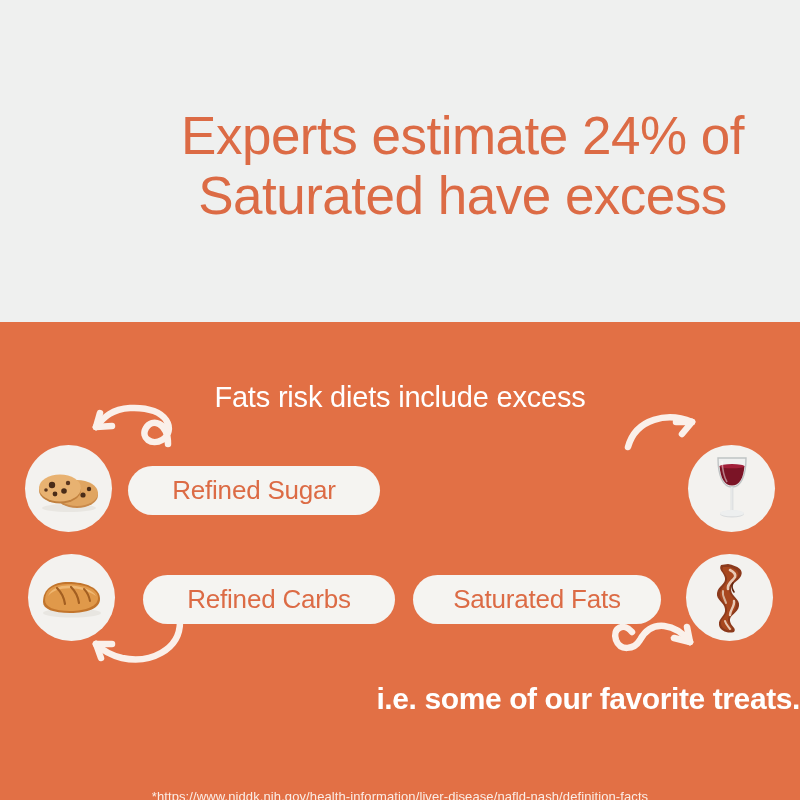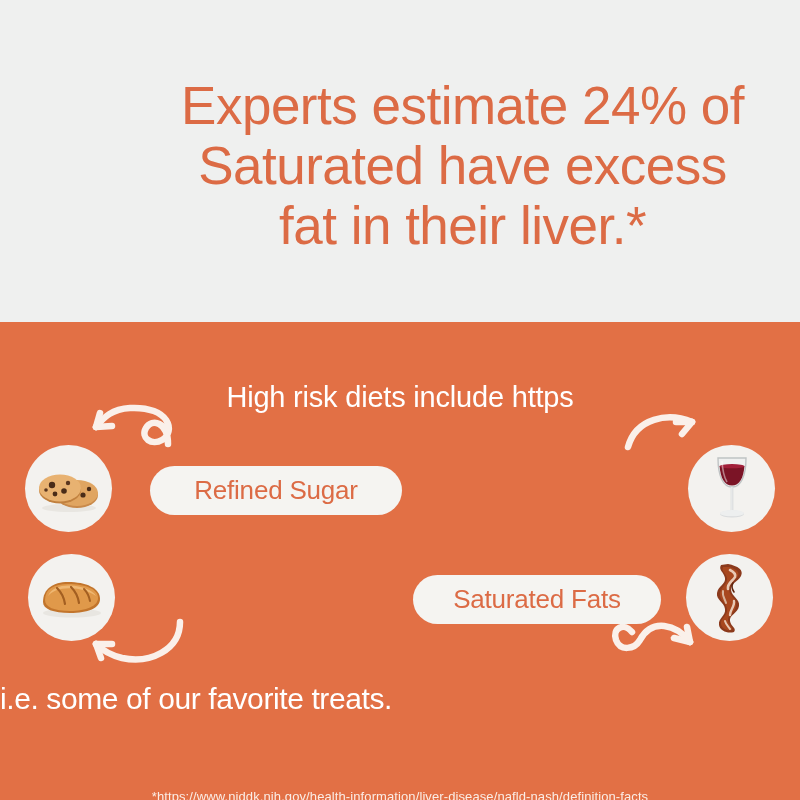--- a/index.html
+++ b/index.html
@@ -78,21 +78,21 @@
     border-radius: 25px;
     display: flex;
     align-items: center;
     justify-content: center;
     color: #DC6B45;
     font-size: 26px;
     font-weight: 400;
     letter-spacing: -0.2px;
     box-sizing: border-box;
   }
-  .pill-sugar  { left: 150px; top: 144px; width: 252px; }
+  .pill-sugar  { left: 128px; top: 144px; width: 252px; }
   .pill-alcohol{ left: 400px; top: 144px; width: 255px; }
   .pill-carbs  { left: 143px; top: 253px; width: 252px; }
   .pill-fats   { left: 413px; top: 253px; width: 248px; }
 
   
   .circle-icon {
     position: absolute;
     width: 87px;
     height: 87px;
     border-radius: 50%;
@@ -117,24 +117,24 @@
     height: 478px;
     pointer-events: none;
   }
 
   
   .tagline {
     position: absolute;
     left: 0;
     top: 360px;
     width: 800px;
-    text-align: left;
+    text-align: right;
     color: #FFFFFF;
     font-size: 30px;
-    font-weight: 400;
+    font-weight: 700;
     letter-spacing: -0.4px;
   }
   .footnote {
     position: absolute;
     left: 0;
     top: 438px;
     width: 800px;
     text-align: center;
     color: #FBEDE6;
     font-size: 13px;
@@ -145,27 +145,26 @@
 </style>
 </head>
 <body>
 
 <div id="infographic">
 
   <div class="top-section">
     <div class="headline">
       <span class="headline-line">Experts estimate 24% of</span>
       <span class="headline-line">Saturated have excess</span>
-      <span class="headline-line">fat in their liver.*</span>
     </div>
   </div>
 
   <div class="bottom-section">
 
-    <div class="subheading">High risk diets include https</div>
+    <div class="subheading">Fats risk diets include excess</div>
 
     <svg class="arrow-layer" viewBox="0 0 800 478" width="800" height="478" fill="none" xmlns="http://www.w3.org/2000/svg">
       <g stroke="#FAF0EA" stroke-width="6.5" stroke-linecap="round" stroke-linejoin="round" fill="none">
 
         <path d="M168 122 C 168 100, 152 96, 146 106 C 140 116, 152 124, 162 118 C 176 110, 170 84, 130 86 C 112 87, 104 95, 96 105"></path>
         <path d="M96 105 L 112 104"></path>
         <path d="M96 105 L 100 91"></path>
 
         <path d="M628 125 C 636 96, 668 90, 692 100"></path>
         <path d="M692 100 L 676 100"></path>
@@ -236,20 +235,23 @@
           <path d="M6 27 C6 14, 16 7, 31 7 C49 7, 63 13, 63 24 C63 33, 51 38, 33 38 C16 38, 6 34, 6 27 Z" fill="#C2752C"></path>
           <path d="M8 25 C8 14, 17 9, 31 9 C48 9, 61 14, 61 23 C61 31, 49 36, 33 36 C17 36, 8 32, 8 25 Z" fill="#E0994A"></path>
           <path d="M11 21 C14 13, 24 10, 33 10.5 C45 11, 56 15, 59 21 C52 16, 42 13, 32 13.2 C22 13.4, 15 16, 11 21 Z" fill="#EFB873"></path>
           <path d="M20 13 C24 17, 27 22, 28 29" stroke="#A35F21" stroke-width="2.2" fill="none" stroke-linecap="round"></path>
           <path d="M34 12 C38 16, 41 21, 42 28" stroke="#A35F21" stroke-width="2.2" fill="none" stroke-linecap="round"></path>
           <path d="M47 14 C50 17, 52 21, 53 26" stroke="#A35F21" stroke-width="2" fill="none" stroke-linecap="round"></path>
         </svg>
       </span>
     </div>
 
+    <div class="pill pill-carbs">
+      <span>Refined Carbs</span>
+    </div>
 
     <div class="pill pill-fats">
       <span>Saturated Fats</span>
     </div>
 
     <div class="circle-icon circle-bacon">
       <span>
         <svg width="44" height="74" viewBox="0 0 44 74" xmlns="http://www.w3.org/2000/svg">
 
           <path d="M20 3 C30 5, 36 9, 33 15 C30 21, 22 22, 23 29 C24 36, 32 38, 31 45

